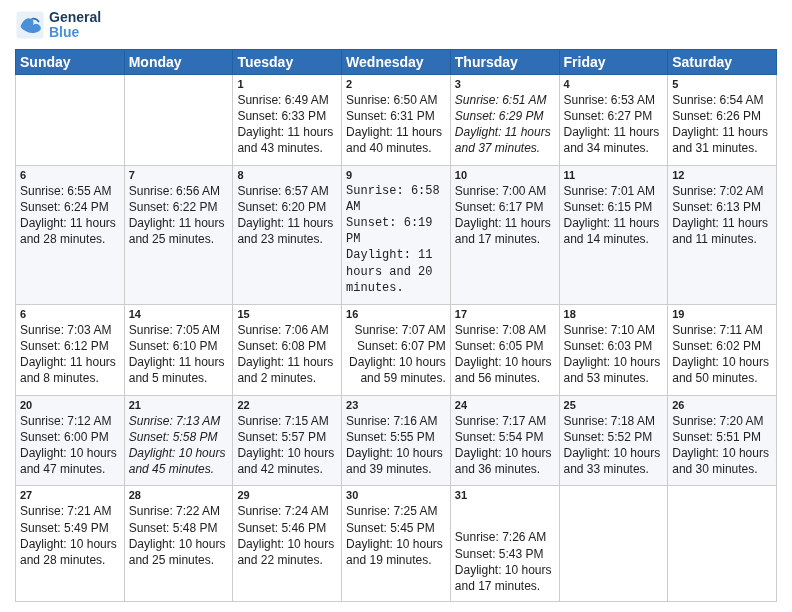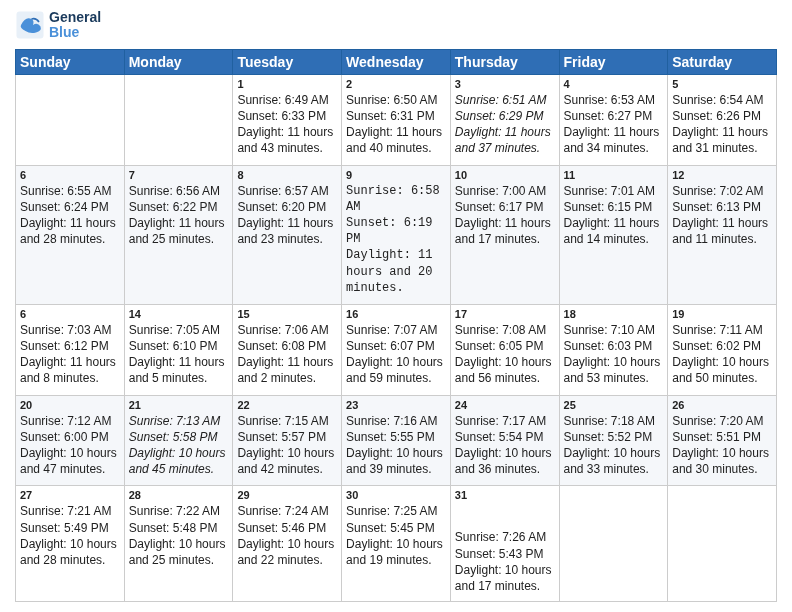--- a/index.html
+++ b/index.html
@@ -220,21 +220,21 @@
 Daylight: 11 hours and 5 minutes.</div>
           </td>
           <td>
             <span class="day-number">15</span>
             <div class="cell-info" style="white-space: pre-line;">Sunrise: 7:06 AM
 Sunset: 6:08 PM
 Daylight: 11 hours and 2 minutes.</div>
           </td>
           <td>
             <span class="day-number">16</span>
-            <div class="cell-info" style="white-space: pre-line;">Sunrise: 7:07 AM
+            <div class="cell-info" style="white-space: pre-line; text-align: right;">Sunrise: 7:07 AM
 Sunset: 6:07 PM
 Daylight: 10 hours and 59 minutes.</div>
           </td>
           <td>
             <span class="day-number">17</span>
             <div class="cell-info" style="white-space: pre-line;">Sunrise: 7:08 AM
 Sunset: 6:05 PM
 Daylight: 10 hours and 56 minutes.</div>
           </td>
           <td>

